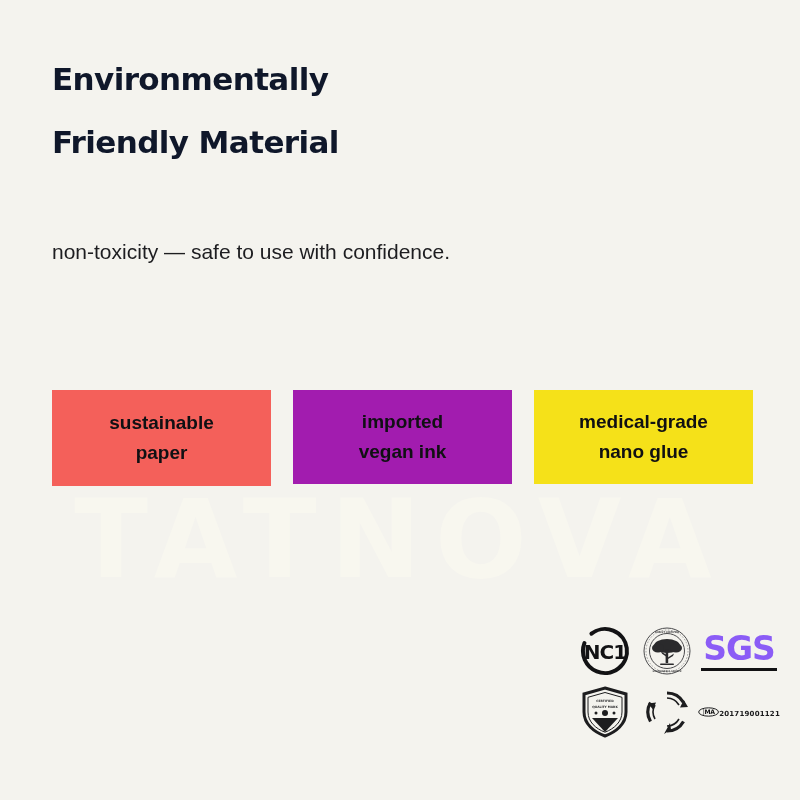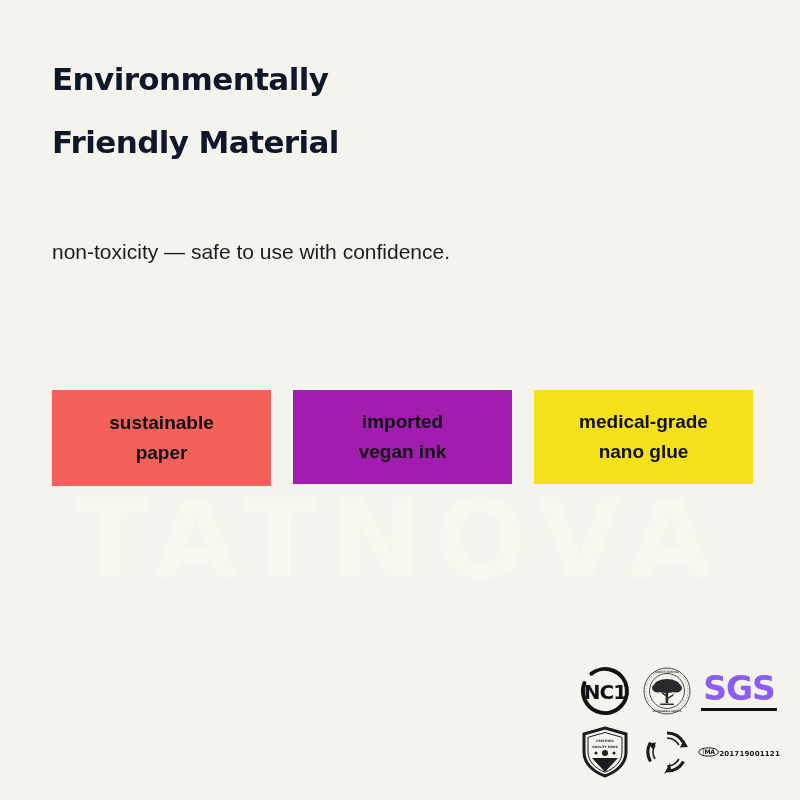--- a/index.html
+++ b/index.html
@@ -111,21 +111,20 @@
   .badges {
     position: absolute;
     left: 576px;
     top: 622px;
     width: 205px;
     z-index: 2;
   }
   .badge-row {
     display: flex;
     align-items: center;
-    margin-top: 40px;
   }
   .badge-row-top { height: 58px; }
   .badge-row-bottom { height: 60px; margin-top: 2px; }
   .badge {
     display: flex;
     align-items: center;
     justify-content: center;
     position: relative;
   }
   .badge-nc1   { width: 58px; height: 56px; }

